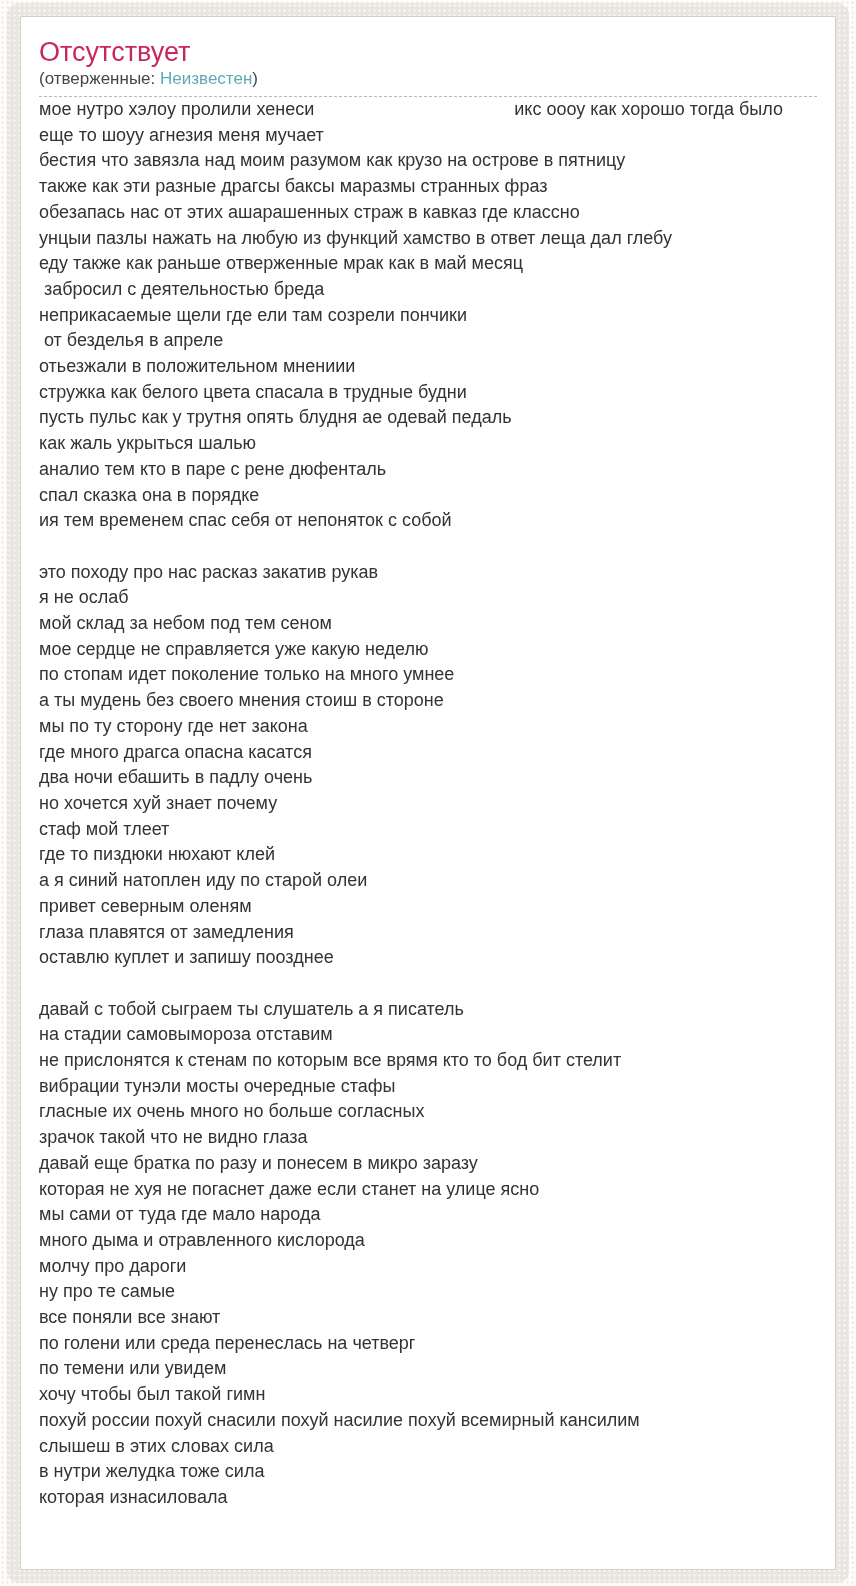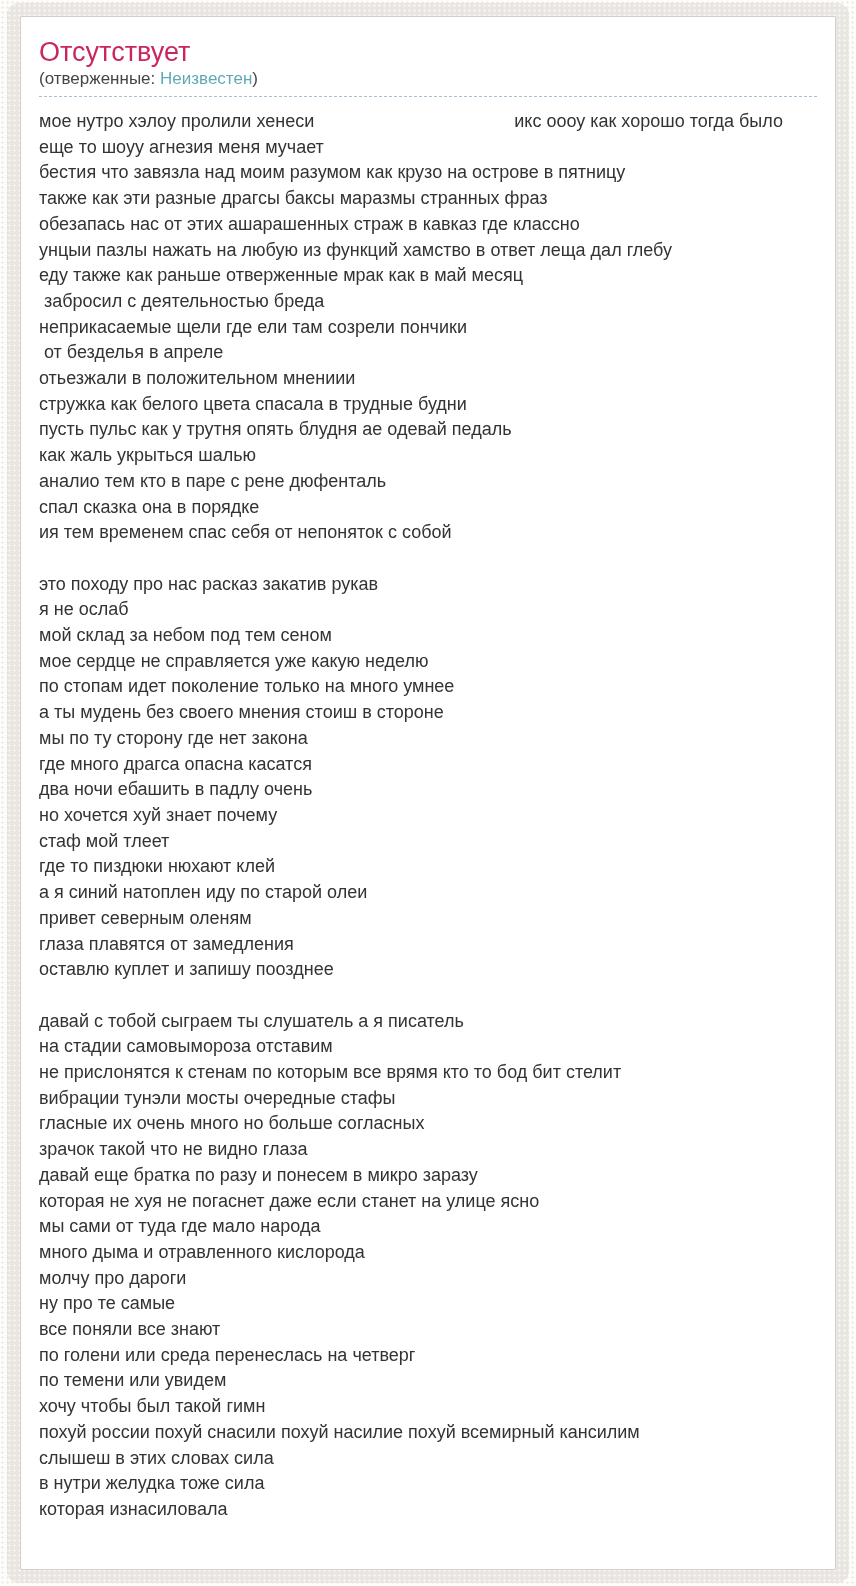--- a/index.html
+++ b/index.html
@@ -43,21 +43,20 @@
     padding-bottom: 7px;
     border-bottom: 1px dashed var(--divider-color, #a7c0ce);
   }
   .artist-link {
     color: var(--link-color, #5fa9b5);
     text-decoration: none;
     cursor: pointer;
     text-align: right;
   }
   .lyrics {
-    margin-top: 12px;
     font-size: 18px;
     line-height: 25.7px;
     color: var(--text-color, #333333);
     white-space: pre;
     overflow: hidden;
   }
 </style>
 </head>
 <body>
 

